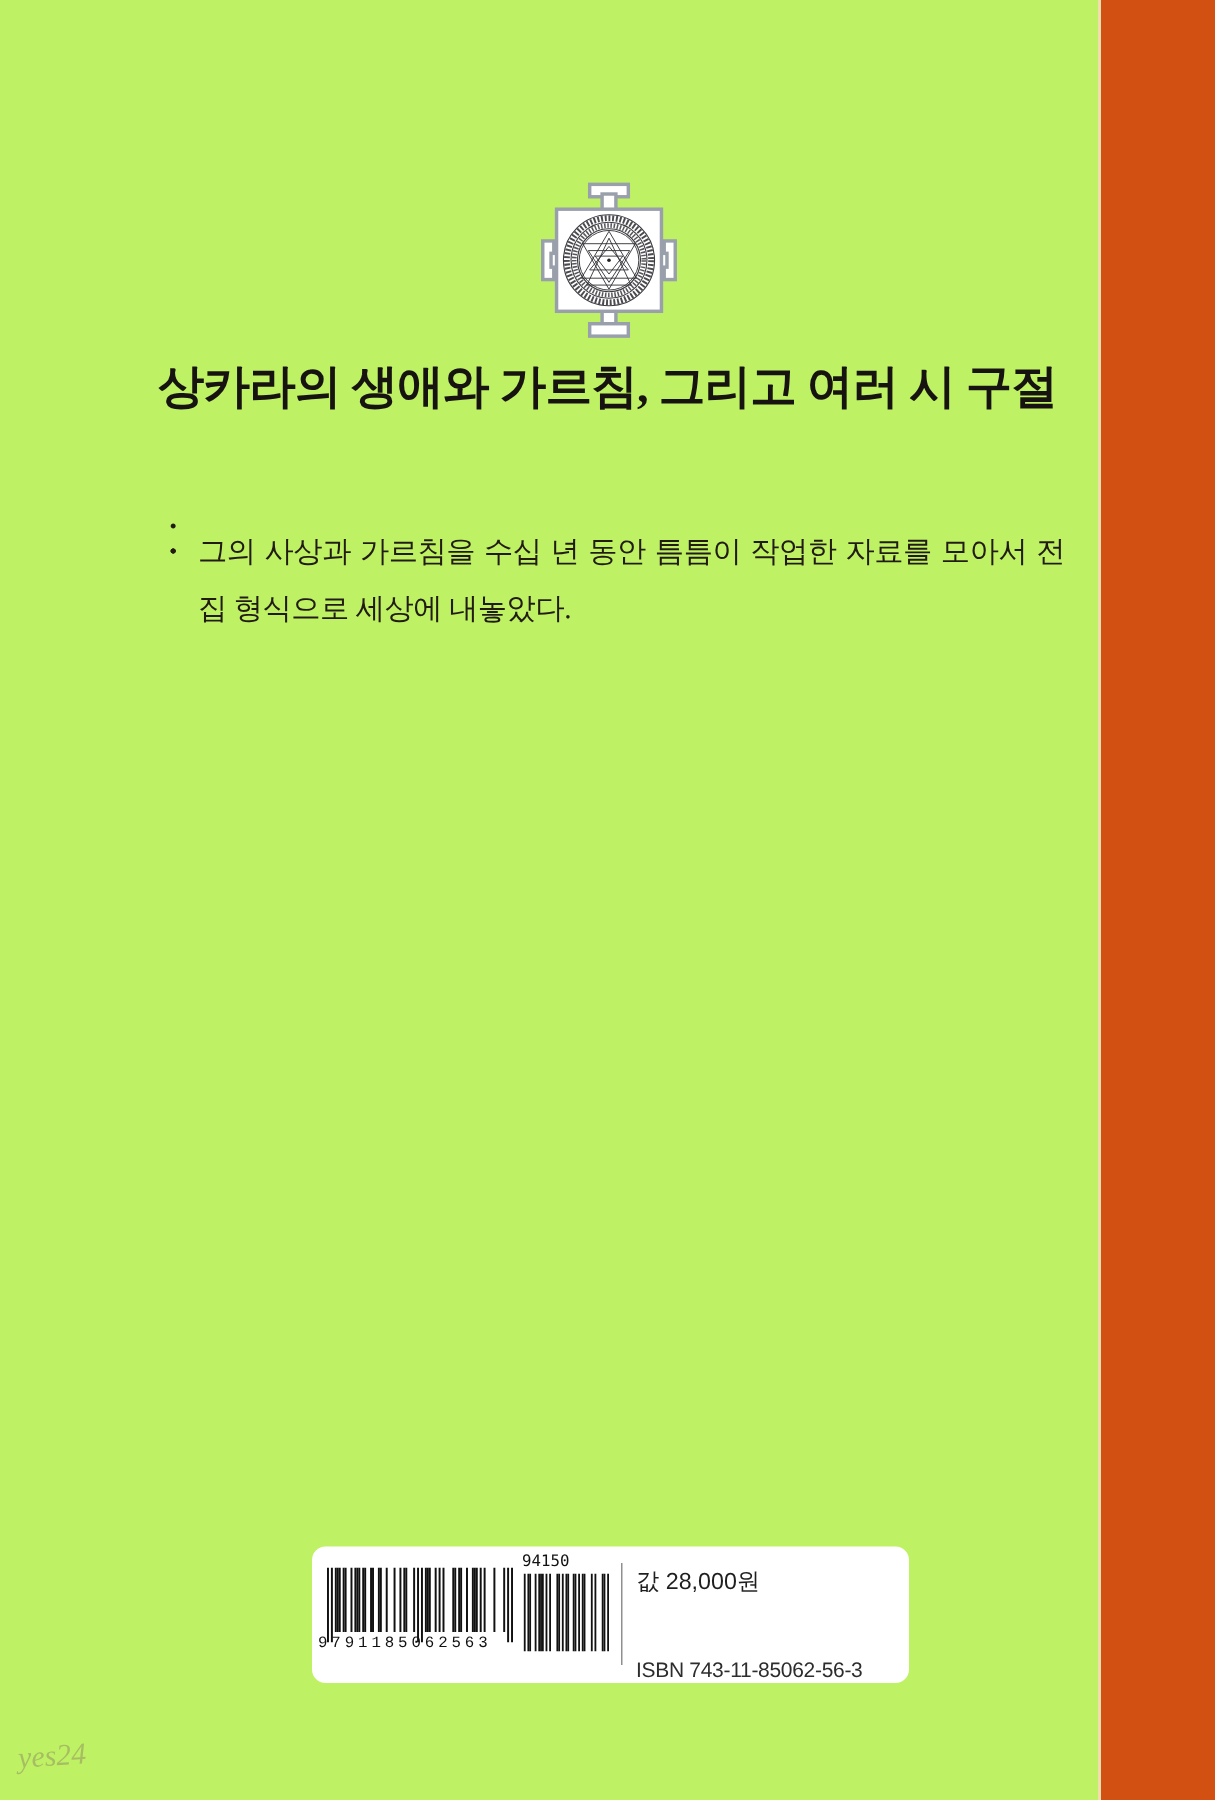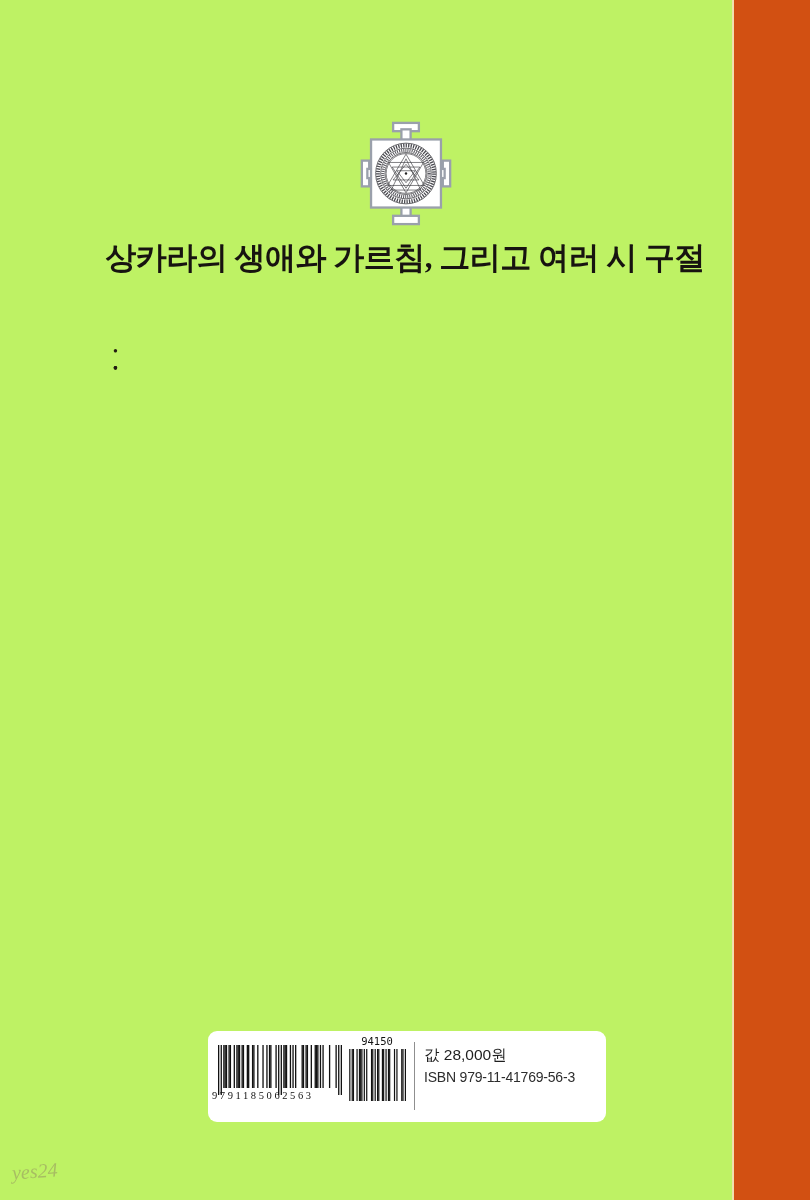--- a/index.html
+++ b/index.html
@@ -27,32 +27,32 @@
   .bullet .dot{
     position:absolute;left:0;top:0;font-size:14px;line-height:38px;color:#221b12;
   }
   .barcode-panel{
     position:absolute;left:208px;top:1031px;width:398px;height:91px;
     background:#ffffff;border-radius:9px;
   }
   .ean{position:absolute;left:10px;top:14px;}
   .ean-digits{
     position:absolute;left:4px;top:59px;width:140px;
-    font-family:Liberation Serif, serif;font-size:10.5px;
+    font-family:Liberation Mono, monospace;font-size:10.5px;
     letter-spacing:2.6px;color:#111;white-space:nowrap;
   }
   .addon-label{
-    position:absolute;left:140px;top:4px;width:58px;text-align:center;
+    position:absolute;left:140px;top:4px;width:58px;text-align:left;
     font-family:"DejaVu Sans Mono",monospace;font-size:10.5px;color:#111;
   }
   .addon{position:absolute;left:140px;top:18px;}
   .panel-divider{position:absolute;left:206px;top:11px;width:1px;height:68px;background:#8f8f8f;}
   .panel-text{
     position:absolute;left:216px;top:13px;display:flex;flex-direction:column;
-    font-family:"Liberation Sans","DejaVu Sans",sans-serif;line-height:22px;color:#2d2d2d;
+    font-family:"Liberation Sans","DejaVu Sans",sans-serif;line-height:22px;color:#2d2d2d;gap:36px;
   }
   .price{font-size:15.5px;color:#1f1f1f;}
   .isbn{font-size:14px;letter-spacing:-0.2px;color:#2d2d2d;}
   .watermark{
     position:absolute;left:12px;top:1160px;
     font-family:"Liberation Serif",serif;font-style:italic;font-size:20px;
     color:#8d7f60;opacity:0.45;transform:rotate(-4deg);
   }
 </style>
 </head>
@@ -100,20 +100,21 @@
       <span class="dot">•</span>
     </p>
     <p class="bullet">
       <span class="dot">•</span>
     </p>
     <p class="bullet">
       <span class="dot">•</span>
     </p>
     <p class="bullet">
       <span class="dot">•</span>
+      <span>그의 사상과 가르침을 수십 년 동안 틈틈이 작업한 자료를 모아서 전집 형식으로 세상에 내놓았다.</span>
     </p>
   </div>
 
   <div class="barcode-panel">
     <svg class="ean" viewBox="0 0 95 50" width="124" height="50" preserveAspectRatio="none" fill="#111111" xmlns="http://www.w3.org/2000/svg">
         <rect x="0" y="0" width="1" height="50"></rect>
         <rect x="2" y="0" width="1" height="50"></rect>
         <rect x="4" y="0" width="1" height="43"></rect>
         <rect x="5" y="0" width="1" height="43"></rect>
         <rect x="6" y="0" width="1" height="43"></rect>
@@ -182,19 +183,19 @@
         <rect x="34" y="0" width="1" height="50"></rect>
         <rect x="38" y="0" width="1" height="50"></rect>
         <rect x="40" y="0" width="1" height="50"></rect>
         <rect x="44" y="0" width="1" height="50"></rect>
         <rect x="45" y="0" width="1" height="50"></rect>
         <rect x="47" y="0" width="1" height="50"></rect>
       </svg>
     <div class="panel-divider"></div>
     <div class="panel-text">
       <span class="price">값 28,000원</span>
-      <span class="isbn">ISBN 979-11-41769-56-3</span>
+      <span class="isbn">ISBN 743-11-85062-56-3</span>
     </div>
   </div>
 
   <div class="watermark">yes24</div>
 
 </div>
 
 </body></html>

